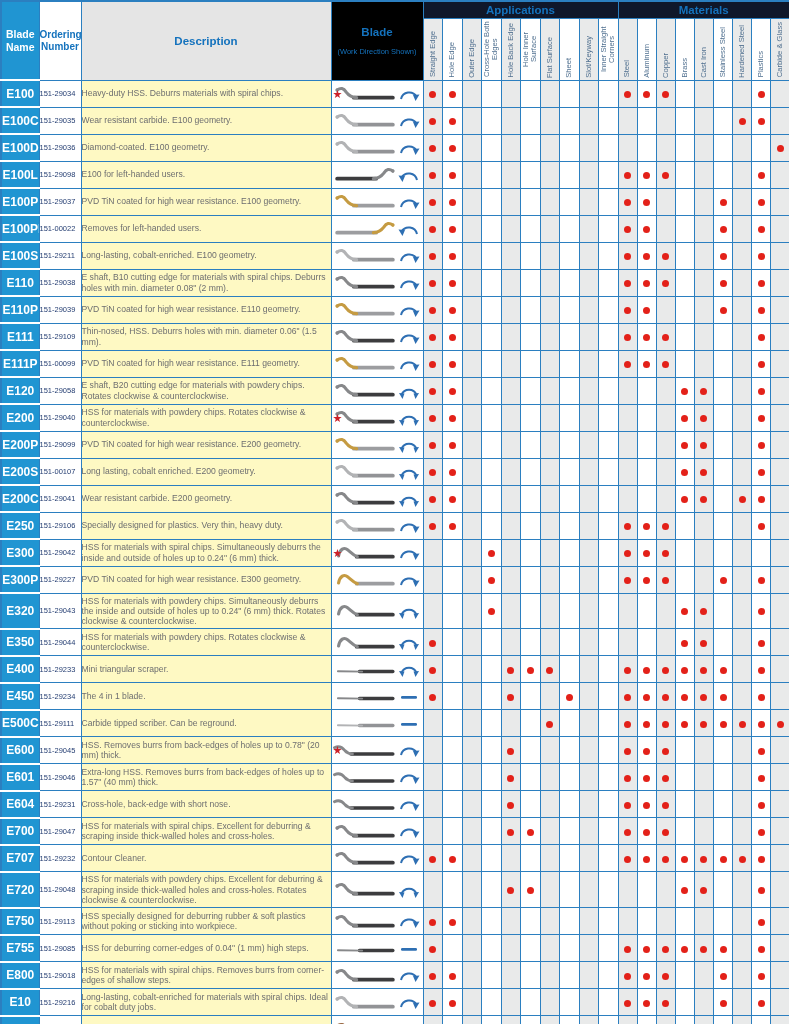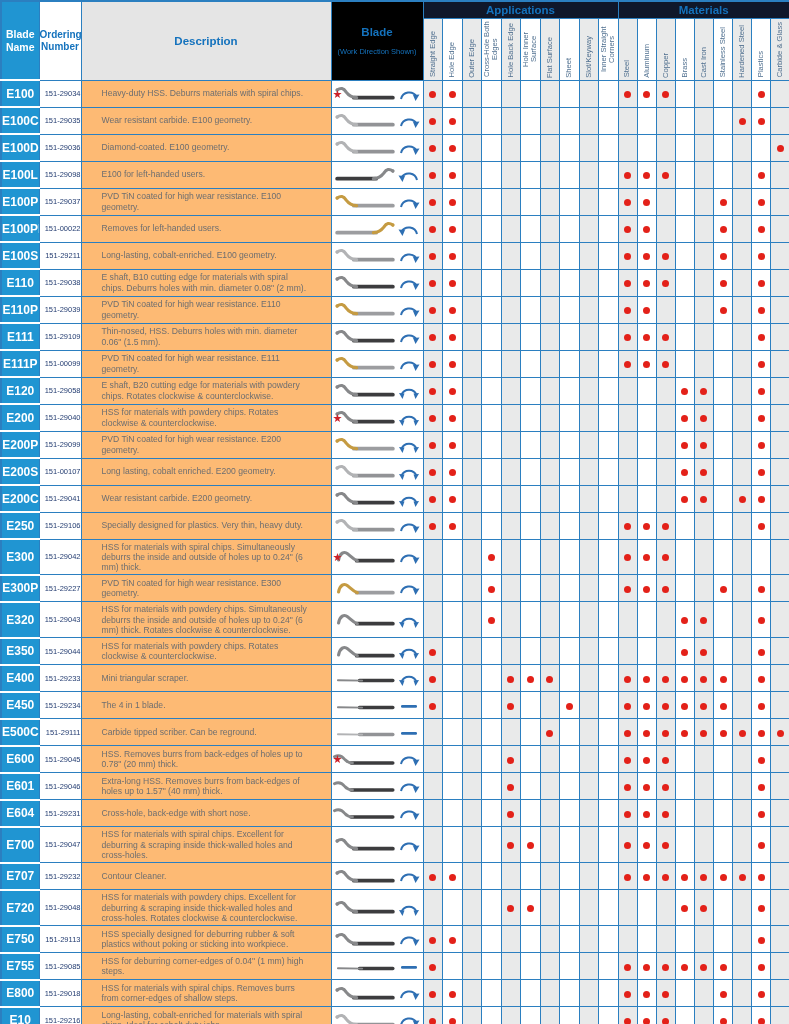--- a/index.html
+++ b/index.html
@@ -27,22 +27,22 @@
   th.rot{height:62px;vertical-align:bottom;background:#fff;}
   th.rot.alt{background:var(--alt);}
   th.rot div{
     writing-mode:vertical-rl;transform:rotate(180deg);
     font-size:7.6px;font-weight:normal;color:var(--rot);line-height:1.08;
     max-height:59px;margin:1px auto 2px auto;white-space:normal;
   }
   
   td.name{background:var(--accent);color:#fff;font-size:12px;font-weight:bold;text-align:center;
           border-top:2.5px solid #fff;border-bottom:2.5px solid #fff;}
-  td.ord{color:var(--order);font-size:7.5px;text-align:right;background:#fff;}
-  td.desc{color:var(--desc);font-size:8.6px;line-height:1.2;text-align:left;padding:2px 20px;background:#fdba74;}
+  td.ord{color:var(--order);font-size:7.5px;text-align:left;background:#fff;}
+  td.desc{color:var(--desc);font-size:8.6px;line-height:1.2;text-align:left;padding:2px 0;background:#fef9c3;}
   td.blade{background:#fff;position:relative;}
   td.blade .wrap{display:flex;align-items:center;justify-content:space-between;height:100%;padding:1px 2px 1px 1px;}
   td.blade .star{position:absolute;left:1px;top:50%;transform:translateY(-50%);color:var(--star);font-size:11px;line-height:1;}
   td.cell{background:#fff;text-align:center;}
   td.cell.alt{background:var(--alt);}
   td .dot{display:inline-block;width:7px;height:7px;border-radius:50%;background:var(--dot);vertical-align:middle;}
   tbody tr{height:27px;}
 </style>
 </head>
 <body>

